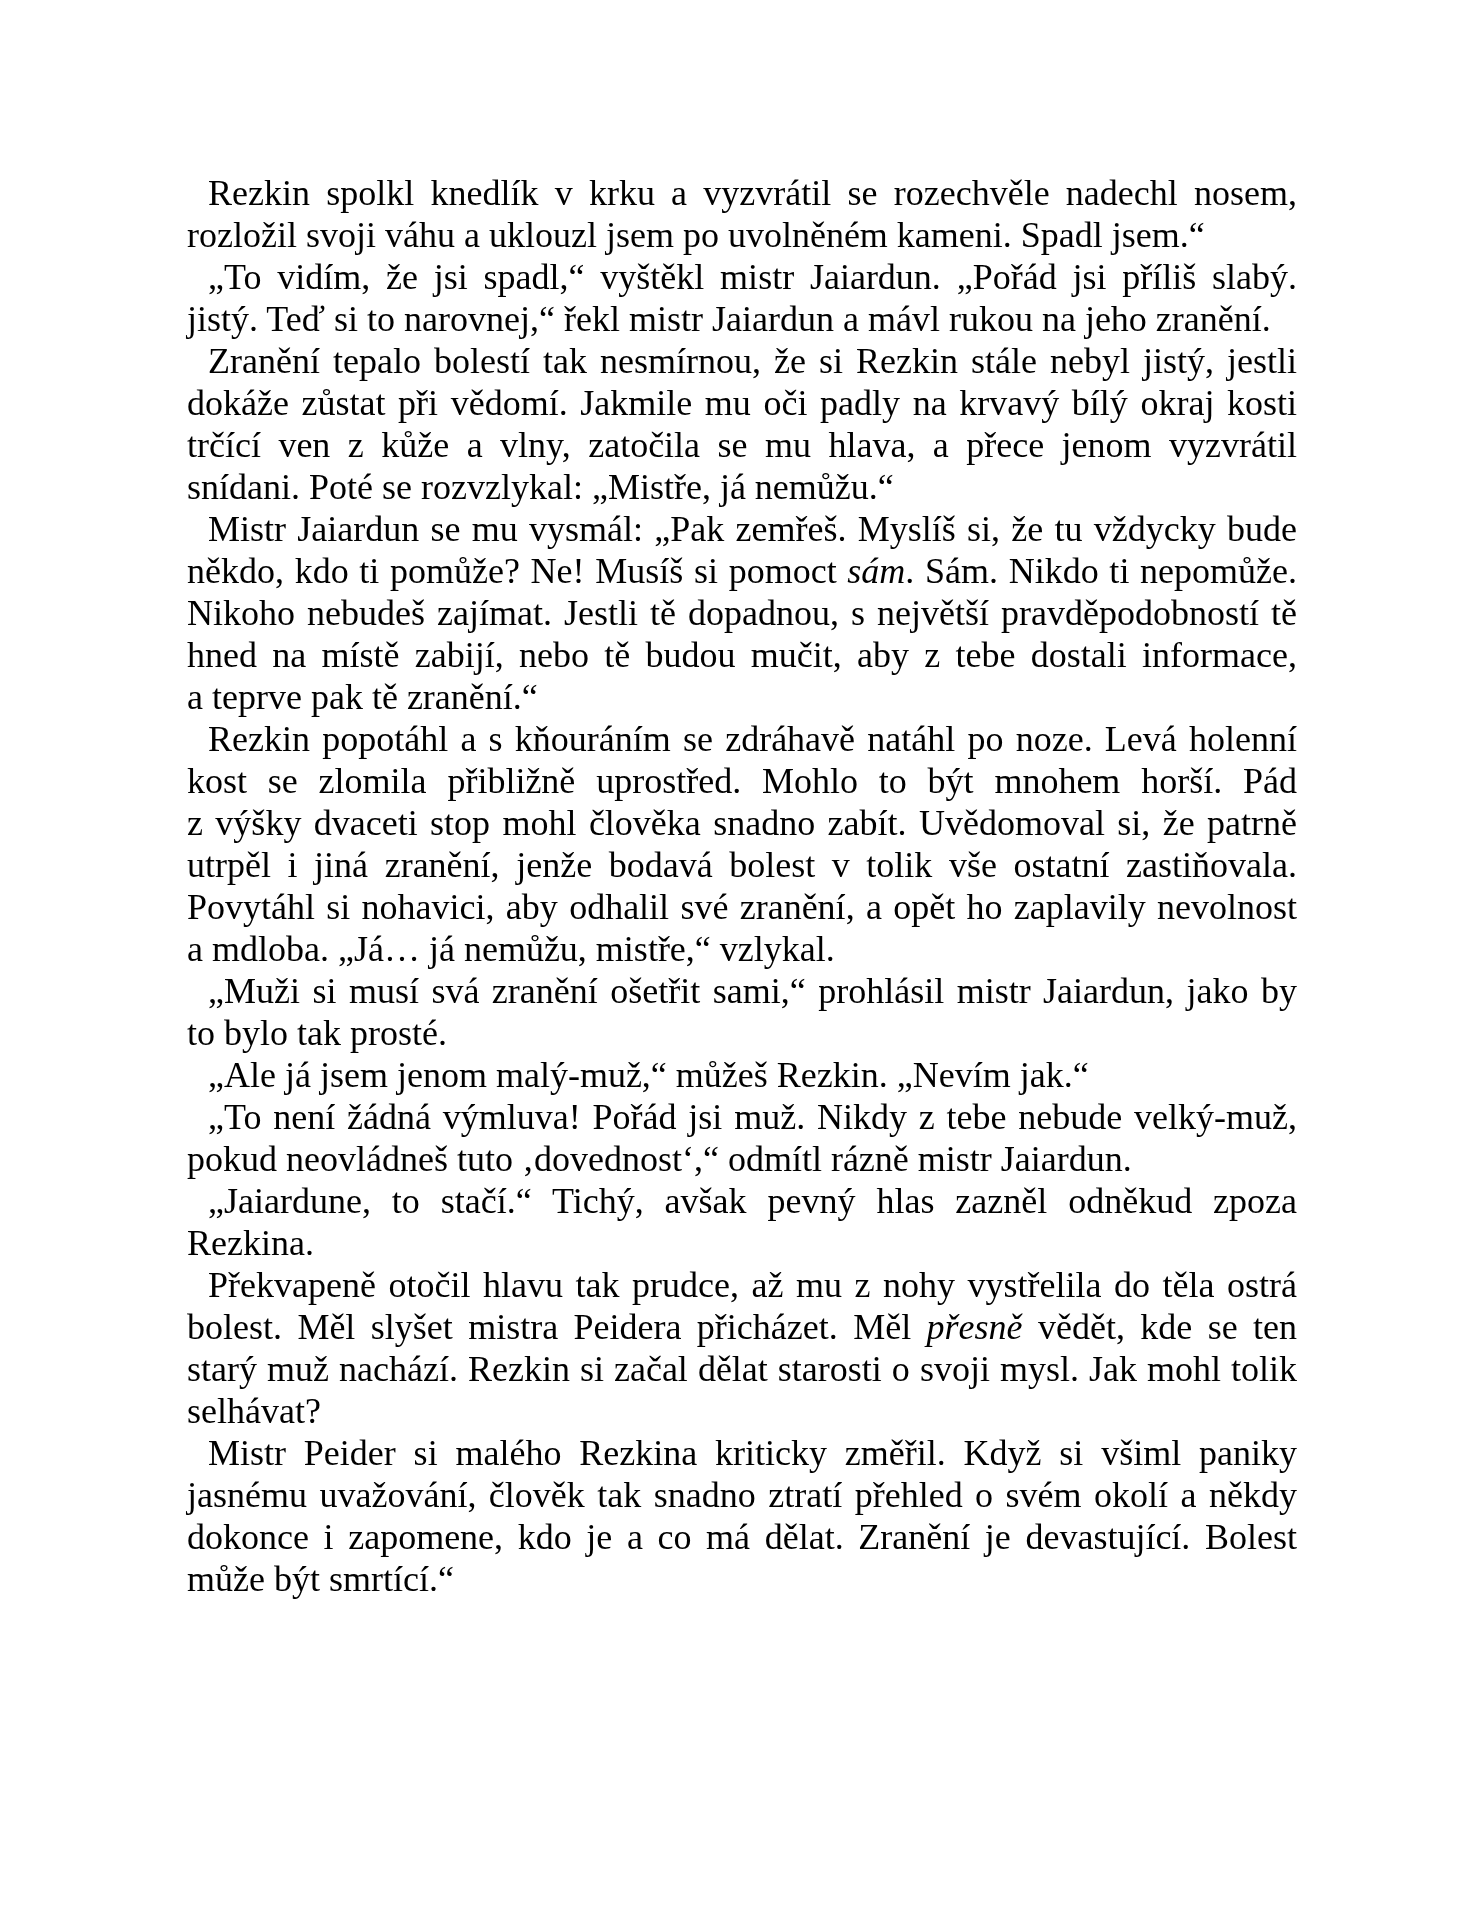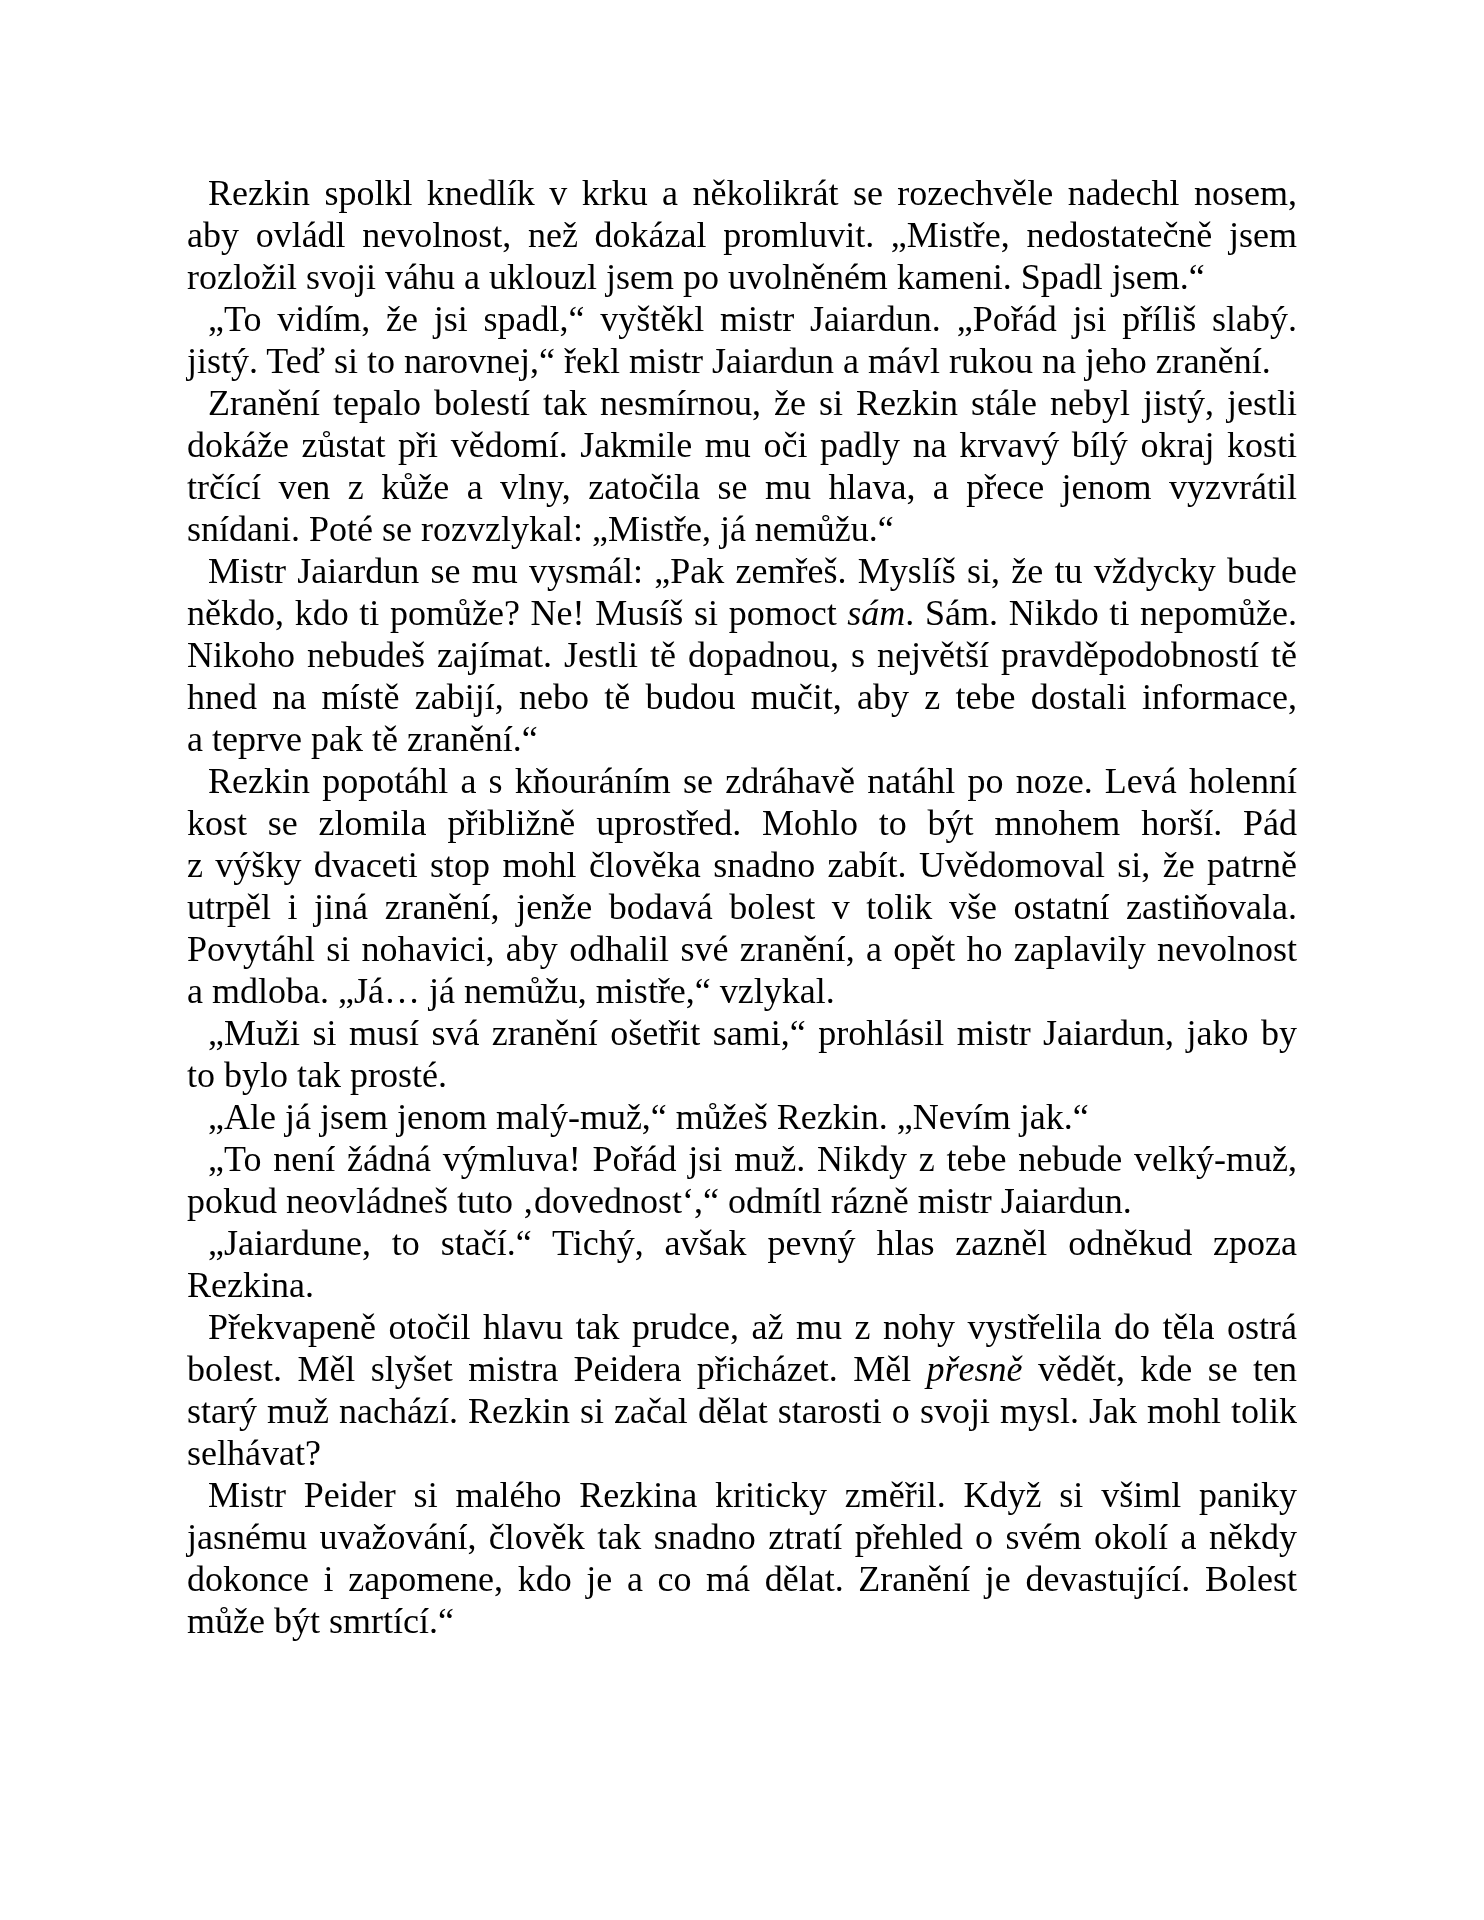--- a/index.html
+++ b/index.html
@@ -42,22 +42,21 @@
   .line i {
     font-style: italic;
   }
 </style>
 </head>
 <body>
 
 <div class="page">
   <div class="text-block" style="background: rgb(255, 255, 255); color: rgb(0, 0, 0);">
       <div class="para">
-        <div class="line first">Rezkin spolkl knedlík v krku a několikrát se rozechvěle nadechl nosem,</div>
-        <div class="line">aby ovládl nevolnost, než dokázal promluvit. „Mistře, nedostatečně jsem</div>
+        <div class="line first">Rezkin spolkl knedlík v krku a vyzvrátil se rozechvěle nadechl nosem,</div>
         <div class="line last">rozložil svoji váhu a uklouzl jsem po uvolněném kameni. Spadl jsem.“</div>
       </div>
       <div class="para">
         <div class="line first">„To vidím, že jsi spadl,“ vyštěkl mistr Jaiardun. „Pořád jsi příliš slabý.</div>
         <div class="line last">jistý. Teď si to narovnej,“ řekl mistr Jaiardun a mávl rukou na jeho zranění.</div>
       </div>
       <div class="para">
         <div class="line first">Zranění tepalo bolestí tak nesmírnou, že si Rezkin stále nebyl jistý, jestli</div>
         <div class="line">dokáže zůstat při vědomí. Jakmile mu oči padly na krvavý bílý okraj kosti</div>
         <div class="line">trčící ven z kůže a vlny, zatočila se mu hlava, a přece jenom vyzvrátil</div>

